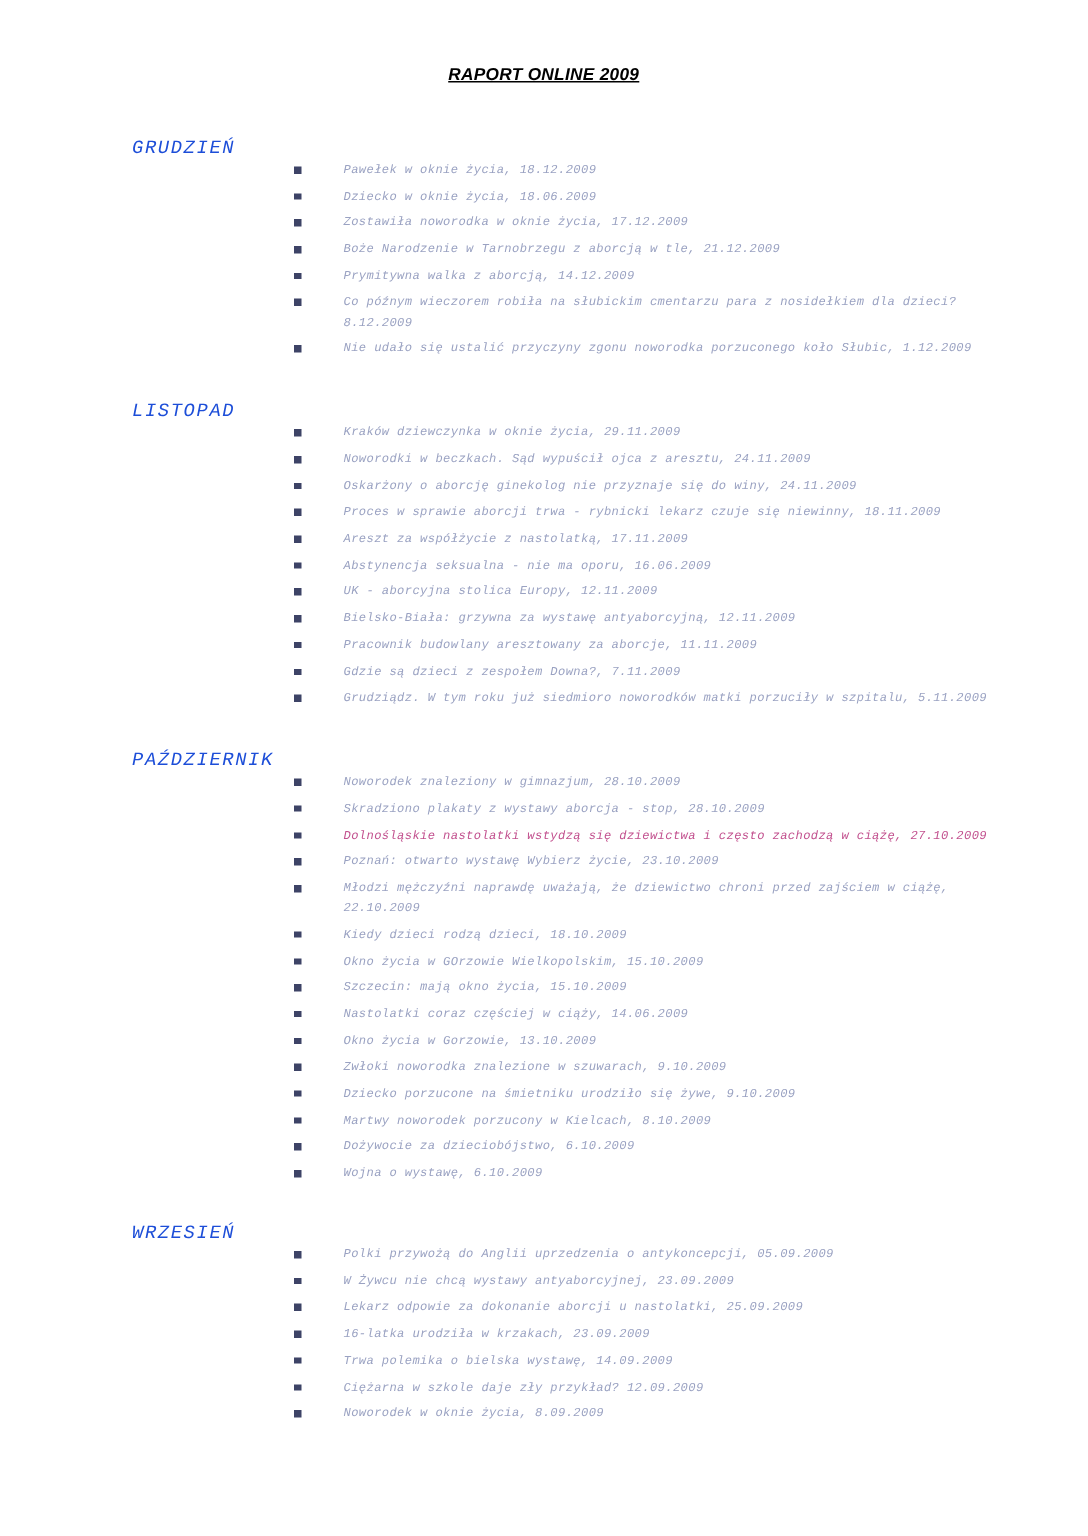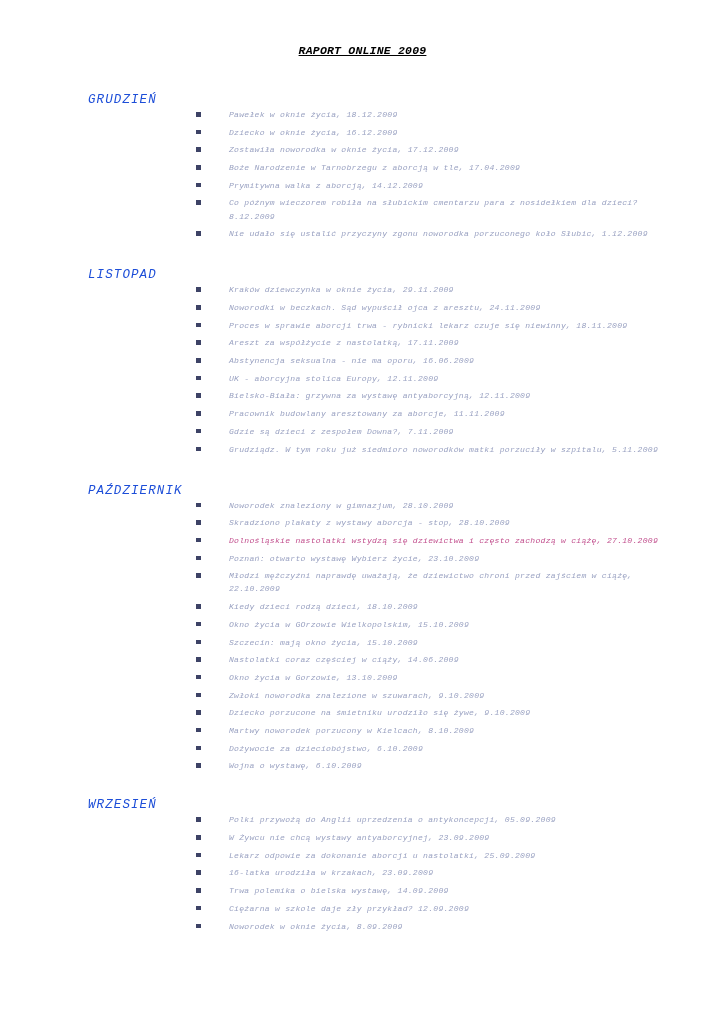--- a/index.html
+++ b/index.html
@@ -20,21 +20,21 @@
     box-sizing: border-box;
     width: 725px;
     height: 1024px;
     padding: 44px 58px 20px 58px;
     background: #ffffff;
   }
 
   
   .doc-title {
     text-align: center;
-    font-family: Liberation Mono, monospace;
+    font-family: Liberation Sans, sans-serif;
     font-weight: bold;
     font-style: italic;
     font-size: 11.5px;
     letter-spacing: 0.2px;
     color: #000000;
     text-decoration: underline;
     margin: 0 0 36px 0;
     padding: 0;
   }
 
@@ -105,29 +105,29 @@
   <div id="sections-root">
       <div class="month-section">
         <div class="month-heading">GRUDZIEŃ</div>
         <ul class="month-list">
           <li>
             <span class="bullet"></span>
             <span class="item-text">Pawełek w oknie życia, 18.12.2009</span>
           </li>
           <li>
             <span class="bullet"></span>
-            <span class="item-text">Dziecko w oknie życia, 16.12.2009</span>
+            <span class="item-text">Dziecko w oknie życia, 18.06.2009</span>
           </li>
           <li>
             <span class="bullet"></span>
             <span class="item-text">Zostawiła noworodka w oknie życia, 17.12.2009</span>
           </li>
           <li>
             <span class="bullet"></span>
-            <span class="item-text">Boże Narodzenie w Tarnobrzegu z aborcją w tle, 17.04.2009</span>
+            <span class="item-text">Boże Narodzenie w Tarnobrzegu z aborcją w tle, 21.12.2009</span>
           </li>
           <li>
             <span class="bullet"></span>
             <span class="item-text">Prymitywna walka z aborcją, 14.12.2009</span>
           </li>
           <li>
             <span class="bullet"></span>
             <span class="item-text">Co późnym wieczorem robiła na słubickim cmentarzu para z nosidełkiem dla dzieci? 8.12.2009</span>
           </li>
           <li>
@@ -143,20 +143,24 @@
           <li>
             <span class="bullet"></span>
             <span class="item-text">Kraków dziewczynka w oknie życia, 29.11.2009</span>
           </li>
           <li>
             <span class="bullet"></span>
             <span class="item-text">Noworodki w beczkach. Sąd wypuścił ojca z aresztu, 24.11.2009</span>
           </li>
           <li>
             <span class="bullet"></span>
+            <span class="item-text">Oskarżony o aborcję ginekolog nie przyznaje się do winy, 24.11.2009</span>
+          </li>
+          <li>
+            <span class="bullet"></span>
             <span class="item-text">Proces w sprawie aborcji trwa - rybnicki lekarz czuje się niewinny, 18.11.2009</span>
           </li>
           <li>
             <span class="bullet"></span>
             <span class="item-text">Areszt za współżycie z nastolatką, 17.11.2009</span>
           </li>
           <li>
             <span class="bullet"></span>
             <span class="item-text">Abstynencja seksualna - nie ma oporu, 16.06.2009</span>
           </li>

